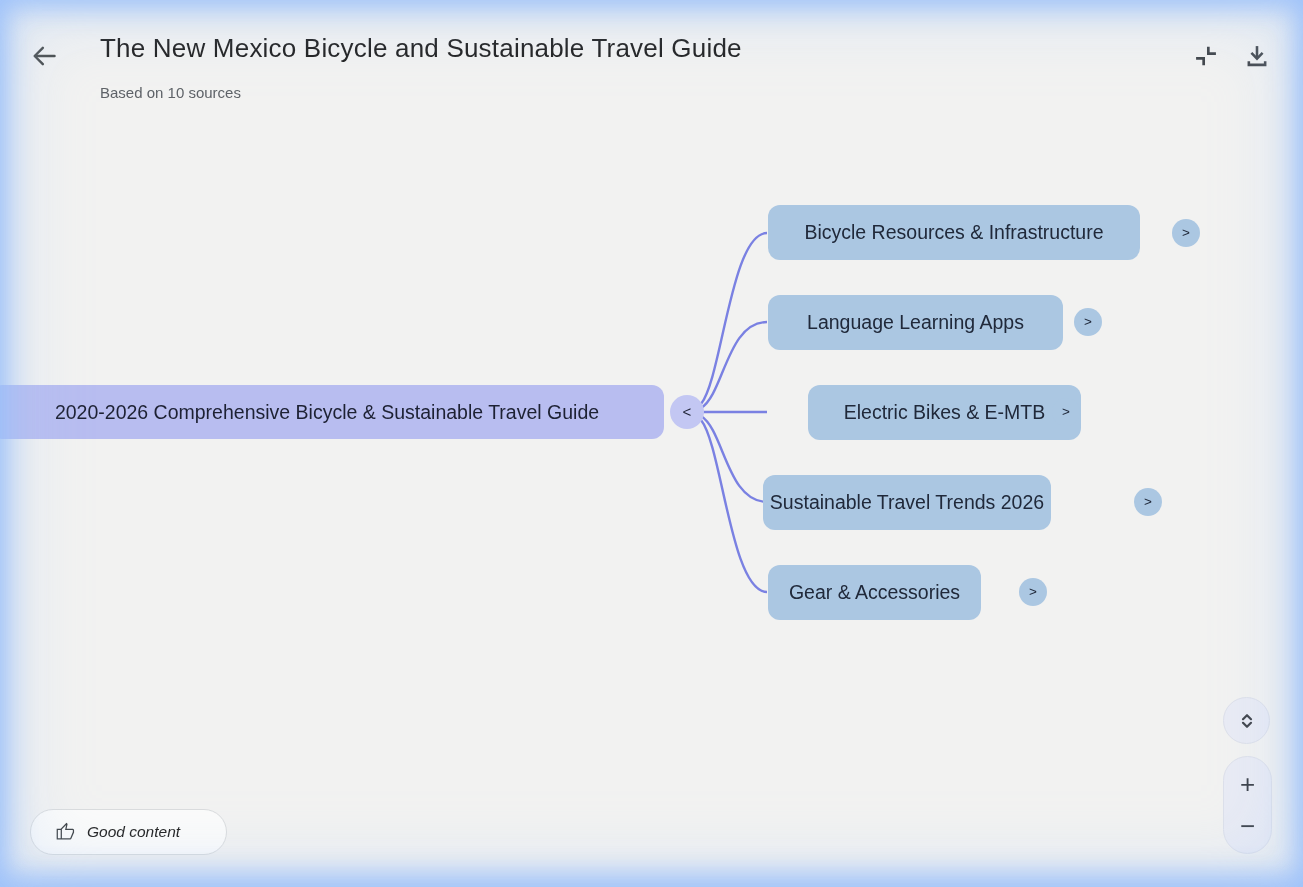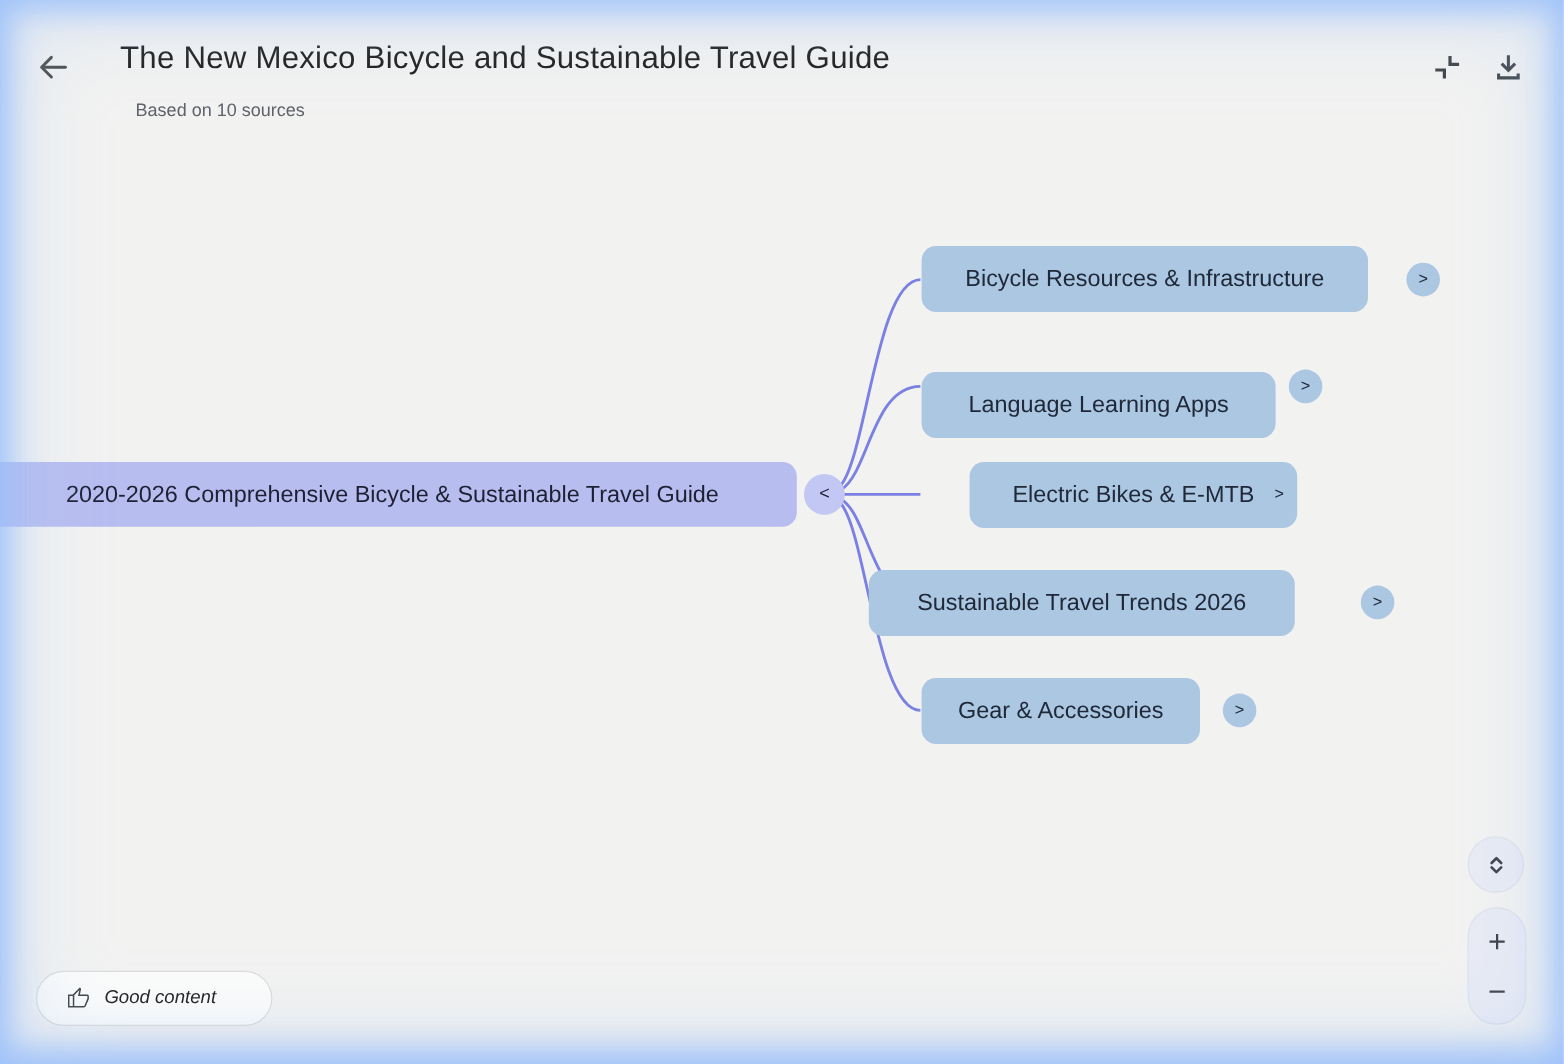--- a/index.html
+++ b/index.html
@@ -11,39 +11,39 @@
   .edge-glow { position:absolute; inset:0; pointer-events:none; z-index:99;
     box-shadow: inset 0 0 30px 6px rgba(154,191,250,0.85),
                 inset 0 0 70px 18px rgba(175,205,250,0.35),
                 inset 0 -14px 26px -4px rgba(140,180,250,0.55),
                 inset 0 10px 22px -6px rgba(165,200,250,0.45); }
 
   
   .header { position:absolute; left:0; top:0; width:100%; z-index:5; }
   .back-btn { position:absolute; left:30px; top:40px; width:32px; height:32px; border:none; background:transparent; cursor:pointer; }
   .title { position:absolute; left:100px; top:33px; font-size:26px; font-weight:400; color:#1f1f1f; letter-spacing:0.2px; white-space:nowrap; }
-  .subtitle { position:absolute; left:113px; top:84px; font-size:15px; color:#5f6368; }
+  .subtitle { position:absolute; left:100px; top:84px; font-size:15px; color:#5f6368; }
   .hdr-icon-btn { position:absolute; top:41px; width:30px; height:30px; border:none; background:transparent; cursor:pointer; }
   .hdr-icon-btn.collapse { left:1192px; }
   .hdr-icon-btn.download { left:1243px; }
 
   
   svg.links { position:absolute; left:0; top:0; width:1303px; height:887px; pointer-events:none; z-index:1; }
   svg.links path { stroke:#7a81e2; stroke-width:2.4; fill:none; }
 
   
   .node { position:absolute; display:flex; align-items:center; justify-content:center;
           border-radius:12px; font-size:19.5px; white-space:nowrap; cursor:pointer; z-index:2; }
   .node.root { left:-10px; top:385px; width:674px; height:54px; background:#b8bdf0; color:#1d2133; }
   .node.child { background:#abc7e2; color:#20293a; height:55px; }
   .child.c0 { left:768px; top:205px; width:372px; }
-  .child.c1 { left:768px; top:310px; width:295px; }
+  .child.c1 { left:768px; top:295px; width:295px; }
   .child.c2 { left:768px; top:385px; width:273px;margin-left:40px; }
-  .child.c3 { left:724px; top:475px; width:355px;text-align:right; }
-  .child.c4 { left:768px; top:565px; width:232px; }
+  .child.c3 { left:763px; top:475px; width:288px;text-align:right; }
+  .child.c4 { left:768px; top:565px; width:213px; }
 
   .hub-btn { position:absolute; left:670px; top:395px; width:34px; height:34px; border-radius:50%;
              background:#c3c7f3; border:none; color:#1d2133; font-size:15px; line-height:34px; text-align:center;
              cursor:pointer; z-index:3; font-family:"Liberation Sans",sans-serif; }
   .expand-btn { position:absolute; width:28px; height:28px; border-radius:50%; background:#abc7e2; border:none;
                 color:#20293a; font-size:13.5px; line-height:28px; text-align:center; cursor:pointer; z-index:3;
                 font-family:"Liberation Sans",sans-serif; }
   .expand-btn.e0 { left:1172px; top:219px; }
   .expand-btn.e1 { left:1074px; top:308px; }
   .expand-btn.e2 { left:1052px; top:398px; }

